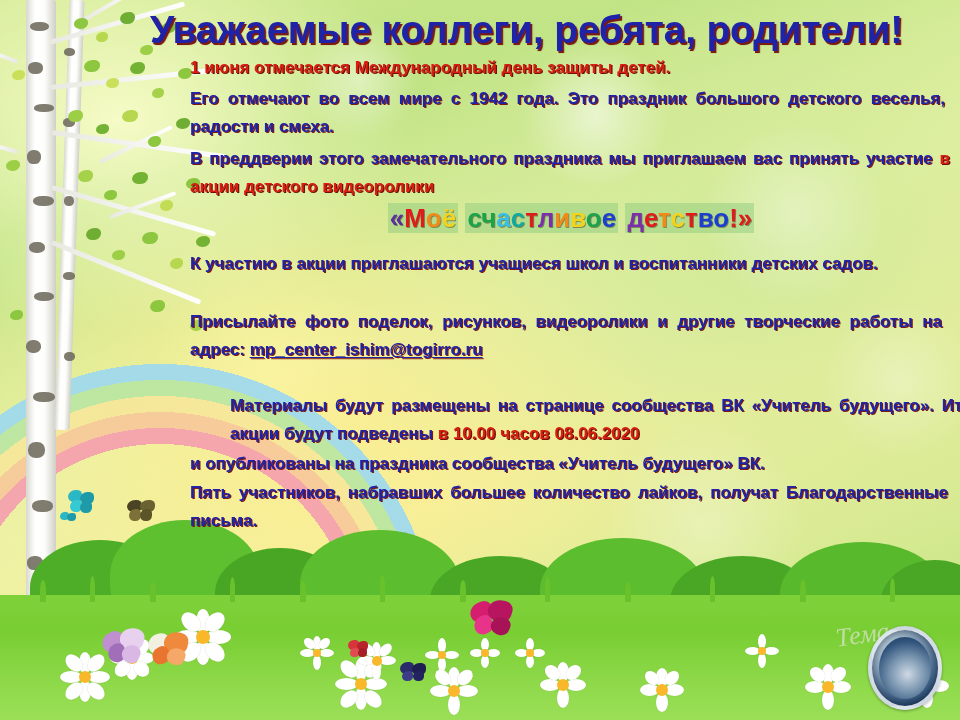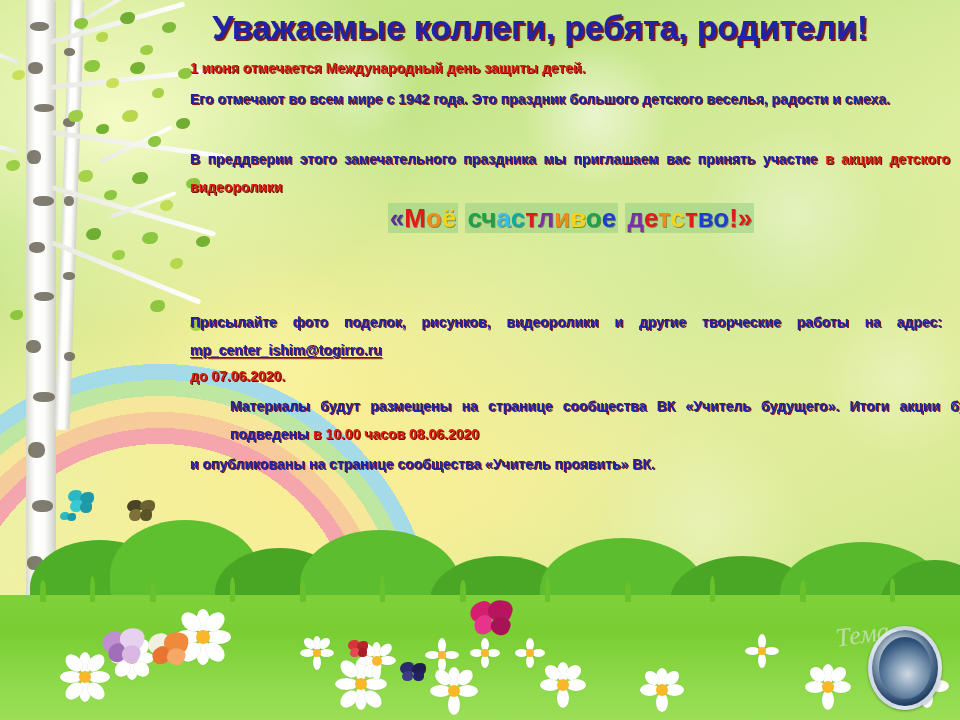--- a/index.html
+++ b/index.html
@@ -48,29 +48,29 @@
   .daisy{position:absolute;}
   .petal{position:absolute;background:#ffffff;border-radius:50%;box-shadow:0 0 1px rgba(120,140,90,.4);}
   .dcore{position:absolute;background:#f9b72a;border-radius:50%;}
   .butterfly{position:absolute;}
   .bw{position:absolute;border-radius:60% 40% 50% 50%;}
 
   
   #content{position:absolute;left:0;top:0;width:960px;height:720px;}
 
   .headline{
-    position:absolute;left:150px;top:8px;width:780px;text-align:center;
-    font-family:"Liberation Sans",sans-serif;font-weight:bold;font-size:34px;
+    position:absolute;left:150px;top:8px;width:780px;
+    font-family:"Liberation Sans",sans-serif;font-weight:bold;font-size:39px;
     color:#1f23a8;letter-spacing:-.2px;
     text-shadow:1.6px 1.6px 0 #7d1a12, 2px 2px 1px rgba(100,20,10,.55);
   }
 
   .para{
     position:absolute;left:190px;width:762px;
-    font-family:"Liberation Sans",sans-serif;font-weight:bold;font-size:14px;
+    font-family:"Liberation Sans",sans-serif;font-weight:bold;font-size:17px;
     color:#1f23a8;line-height:28px;
     text-shadow:1.2px 1.2px 0 #7d1a12;
   }
   .para.j{text-align:justify;}
   .red{color:#d81f12;text-shadow:1.2px 1.2px 0 #6d1208;}
   .mail{color:#1f23a8;text-decoration:underline;text-underline-offset:2px;}
 
   
   #slogan{position:absolute;left:190px;top:203px;width:762px;text-align:center;
      font-family:"Liberation Sans",sans-serif;font-weight:bold;font-size:26px;line-height:30px;}
@@ -387,37 +387,40 @@
     <div class="para j" style="top:85px;width:755px;">
       <span>Его отмечают во всем мире с 1942 года.   Это праздник большого детского веселья, радости и смеха.</span>
     </div>
 
     <div class="para j" style="top:145px;width:760px;">
       <span>В преддверии этого замечательного праздника мы приглашаем вас принять участие </span><span class="red">в акции детского видеоролики</span>
     </div>
 
     <div id="slogan"><span class="wordbox"><span class="ch" style="color: rgb(91, 47, 160);">«</span><span class="ch" style="color: rgb(224, 27, 27);">М</span><span class="ch" style="color: rgb(240, 138, 24);">о</span><span class="ch" style="color: rgb(242, 212, 28);">ё</span></span> <span class="wordbox"><span class="ch" style="color: rgb(26, 163, 74);">с</span><span class="ch" style="color: rgb(26, 163, 74);">ч</span><span class="ch" style="color: rgb(53, 191, 232);">а</span><span class="ch" style="color: rgb(18, 168, 160);">с</span><span class="ch" style="color: rgb(224, 27, 27);">т</span><span class="ch" style="color: rgb(123, 47, 168);">л</span><span class="ch" style="color: rgb(240, 138, 24);">и</span><span class="ch" style="color: rgb(242, 212, 28);">в</span><span class="ch" style="color: rgb(26, 163, 74);">о</span><span class="ch" style="color: rgb(29, 63, 208);">е</span></span> <span class="wordbox"><span class="ch" style="color: rgb(123, 47, 168);">д</span><span class="ch" style="color: rgb(224, 27, 27);">е</span><span class="ch" style="color: rgb(240, 138, 24);">т</span><span class="ch" style="color: rgb(242, 212, 28);">с</span><span class="ch" style="color: rgb(224, 27, 27);">т</span><span class="ch" style="color: rgb(29, 63, 208);">в</span><span class="ch" style="color: rgb(29, 63, 208);">о</span><span class="ch" style="color: rgb(224, 27, 27);">!</span><span class="ch" style="color: rgb(224, 27, 27);">»</span></span></div>
 
+    <div class="para j" style="top:250px;width:758px;">
+      <span> К участию в акции приглашаются учащиеся школ и воспитанники детских садов.</span>
+    </div>
 
     <div class="para j" style="top:308px;width:752px;">
       <span>Присылайте фото поделок, рисунков, видеоролики и другие творческие работы на адрес: </span><a class="mail" href="#">mp_center_ishim@togirro.ru</a>
     </div>
 
-    <div class="para" style="top:362px;">
-      <span class="red">до 07.06.2020.</span>
-    </div>
 
     <div class="para j" style="top:392px;width:760px;margin-left:40px;">
       <span>Материалы будут размещены на странице сообщества ВК «Учитель будущего». Итоги акции будут подведены </span><span class="red">в 10.00 часов 08.06.2020</span>
     </div>
 
     <div class="para" style="top:450px;width:765px;">
-      <span>и опубликованы  на странице сообщества «Учитель проявить» ВК.</span>
-    </div>
-
+      <span>и опубликованы  на праздника сообщества «Учитель будущего» ВК.</span>
+    </div>
+
+    <div class="para j" style="top:479px;width:758px;">
+      <span>Пять участников, набравших большее количество лайков, получат Благодарственные письма.</span>
+    </div>
 
   </div>
 
   <div id="signature">Тема</div>
   <div id="emblem">
     <div class="inner"></div>
   </div>
 
 </div>
 

